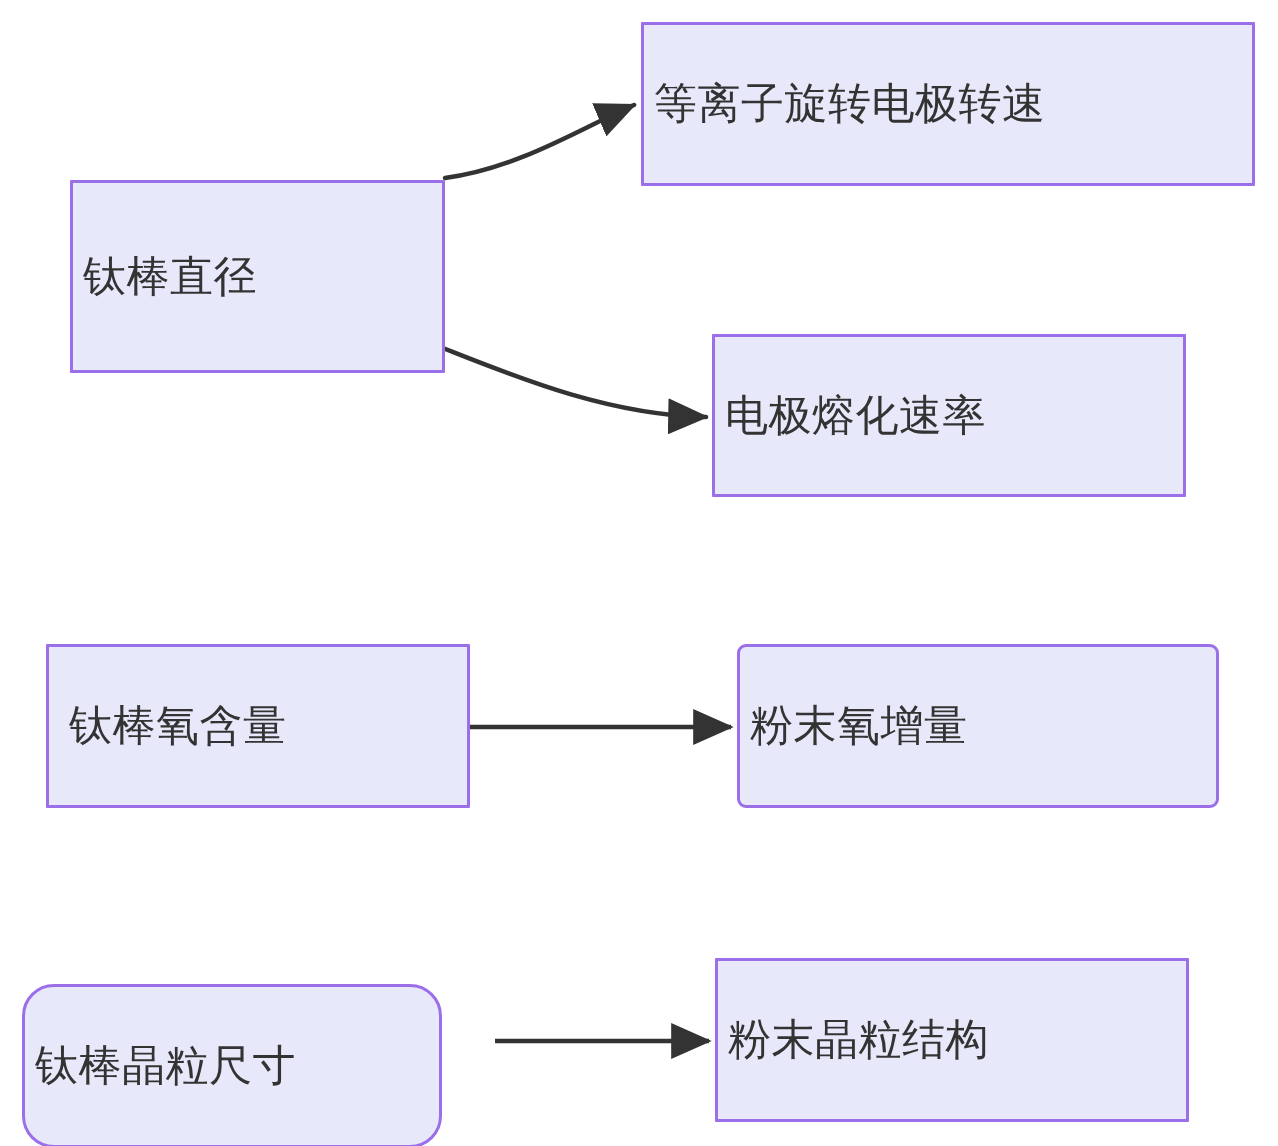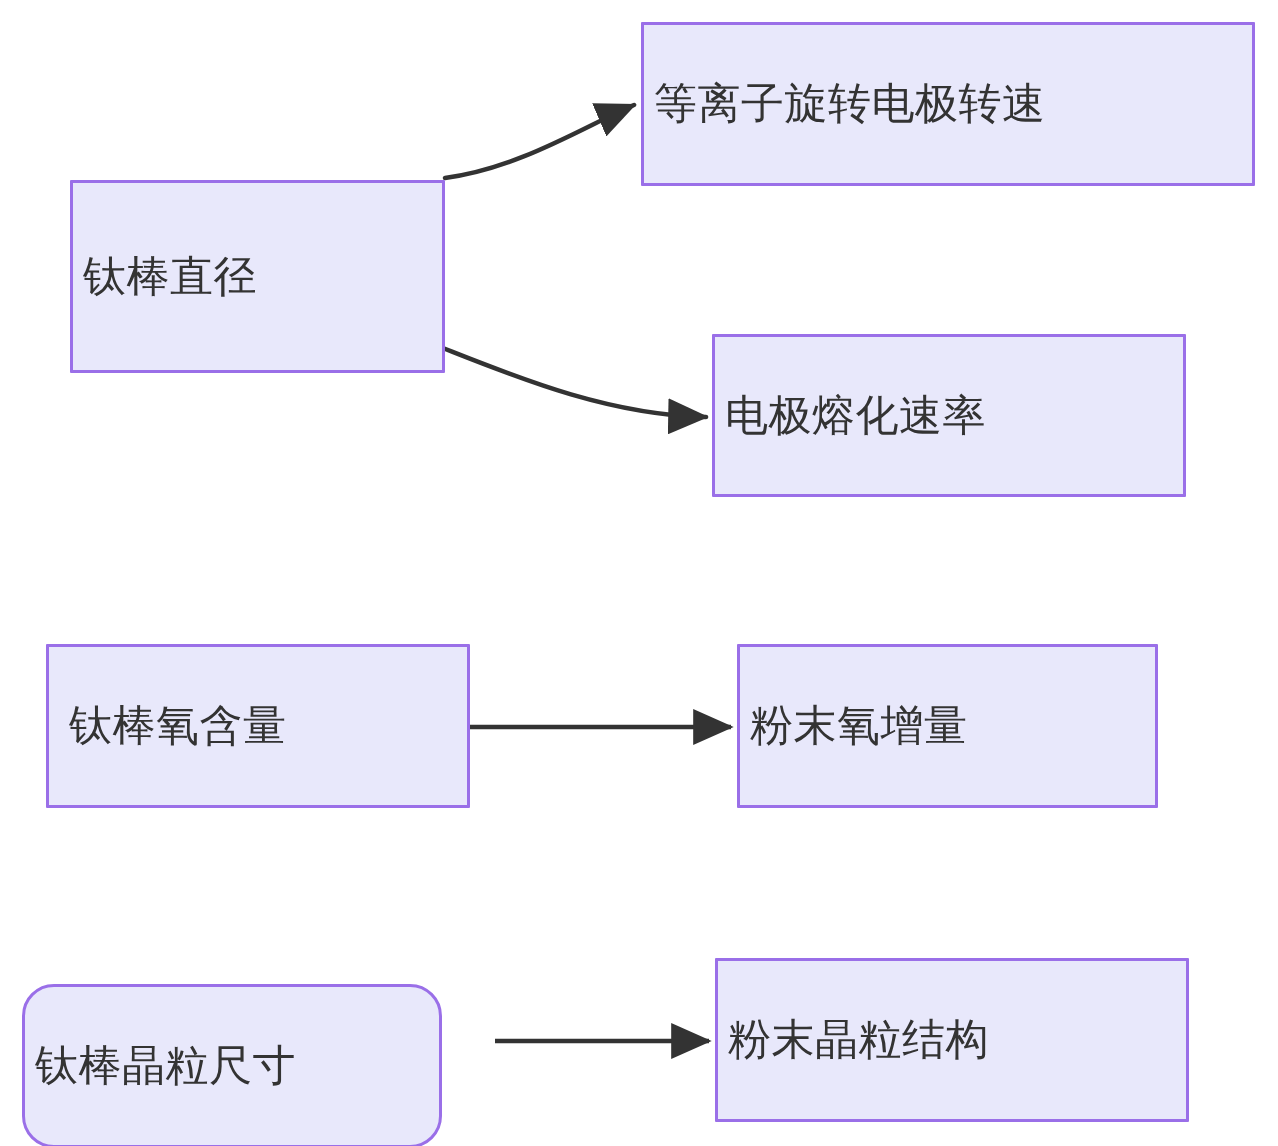--- a/index.html
+++ b/index.html
@@ -46,21 +46,21 @@
   }
   .node-label {
     display: block;
   }
 
   
   #node-rod-diameter      { left: 70px;  top: 180px;  width: 375px; height: 193px; }
   #node-prep-speed        { left: 641px; top: 22px;   width: 614px; height: 164px; }
   #node-melt-rate         { left: 712px; top: 334px;  width: 474px; height: 163px; }
   #node-rod-oxygen        { left: 46px;  top: 644px;  width: 424px; height: 164px; padding-left: 20px; }
-  #node-powder-oxygen     { left: 737px; top: 644px;  width: 421px; height: 164px; }
+  #node-powder-oxygen     { left: 737px; top: 644px;  width: 482px; height: 164px; border-radius: 9px; }
   #node-rod-grain         { left: 22px;  top: 984px;  width: 420px; height: 164px; border-radius: 32px; }
   #node-powder-grain      { left: 715px; top: 958px;  width: 474px; height: 164px; }
 </style>
 </head>
 <body>
 
 <div id="diagram-canvas">
 
   <svg class="edge-layer" viewBox="0 0 1278 1146" width="1278" height="1146" xmlns="http://www.w3.org/2000/svg">
     <defs>

